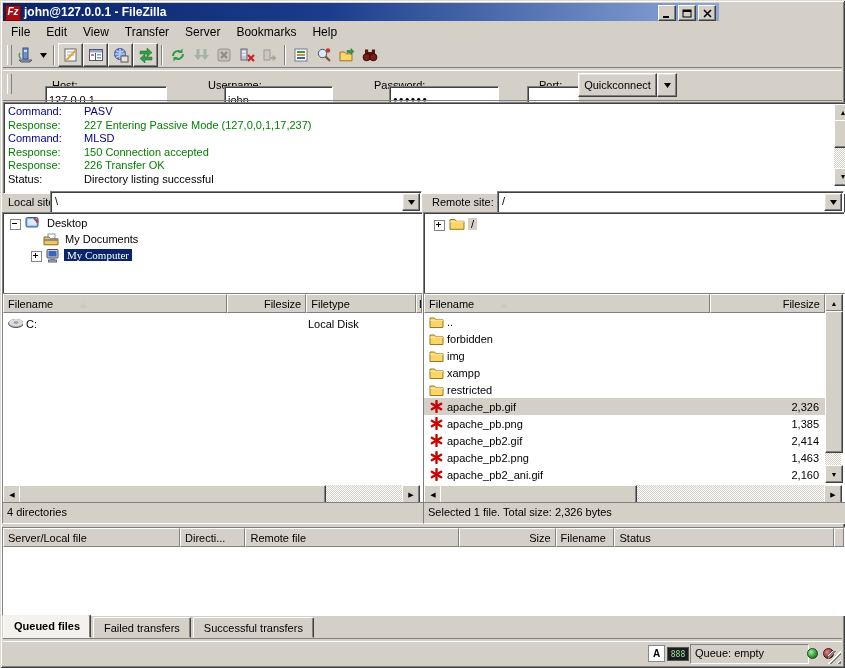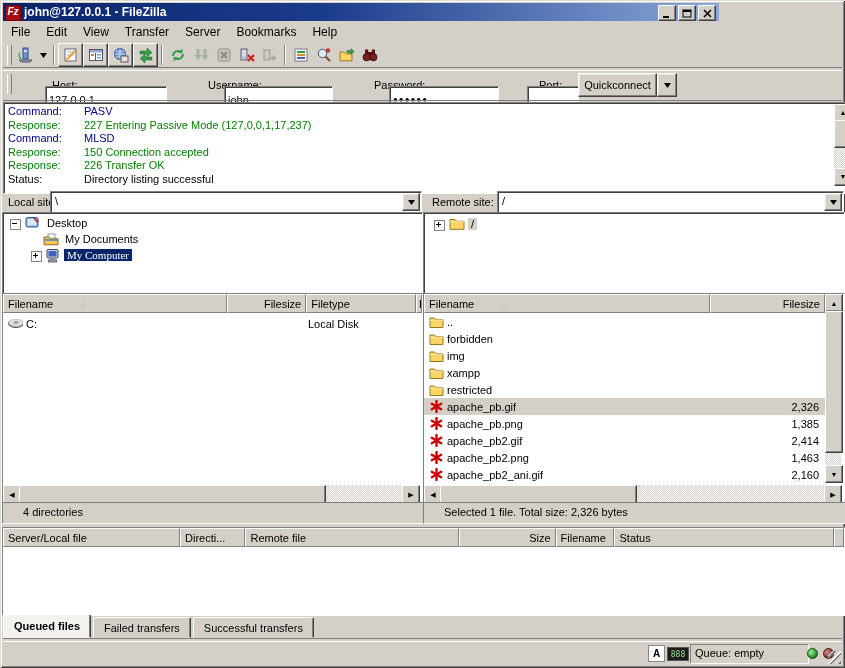--- a/index.html
+++ b/index.html
@@ -78,21 +78,21 @@
   .colbtn.num{justify-content:flex-end;}
   .sort-asc{width:0;height:0;border:4px solid transparent;border-bottom:6px solid #cdc9bf;margin-left:26px;margin-bottom:2px;}
   .rows{position:relative;overflow:hidden;background:#fff;}
   .frow{height:17px;display:flex;align-items:center;white-space:nowrap;}
   .frow .ficon{margin-left:5px;width:15px;display:flex;justify-content:center;}
   .frow .fname{margin-left:3px;}
   .frow .fsize{margin-left:auto;padding-right:6px;}
   .frow.sel{background:#d4d0c8;}
   
   .status-sunken{border:1px solid;border-color:#808080 #fff #fff #808080;}
-  .pstatus{position:absolute;top:502px;height:20px;line-height:18px;padding-left:20px;background:#d4d0c8;}
+  .pstatus{position:absolute;top:502px;height:20px;line-height:18px;padding-left:4px;background:#d4d0c8;}
   
   .queuepanel{position:absolute;left:2px;top:527px;width:841px;height:87px;background:#fff;border:1px solid;border-color:#808080 #fff #fff #808080;}
   .tabsrow{position:absolute;left:3px;top:616px;height:22px;display:flex;align-items:flex-end;}
   .tab{background:#d4d0c8;border:1px solid;border-color:#fff #404040 #d4d0c8 #fff;box-shadow:inset -1px 0 0 #808080;
     height:19px;padding:0 10px;display:flex;align-items:center;margin-right:2px;border-radius:2px 2px 0 0;}
   .tab.active{background:#f4f2ee;font-weight:bold;height:22px;border-color:#fff #404040 #f4f2ee #fff;}
   
   .statusbar{position:absolute;left:3px;top:640px;width:839px;height:25px;}
   .ascii-ind{position:absolute;left:645px;top:5px;width:15px;height:15px;background:#fff;border:1px solid #888;
     font-weight:bold;font-size:10px;display:flex;align-items:center;justify-content:center;}

